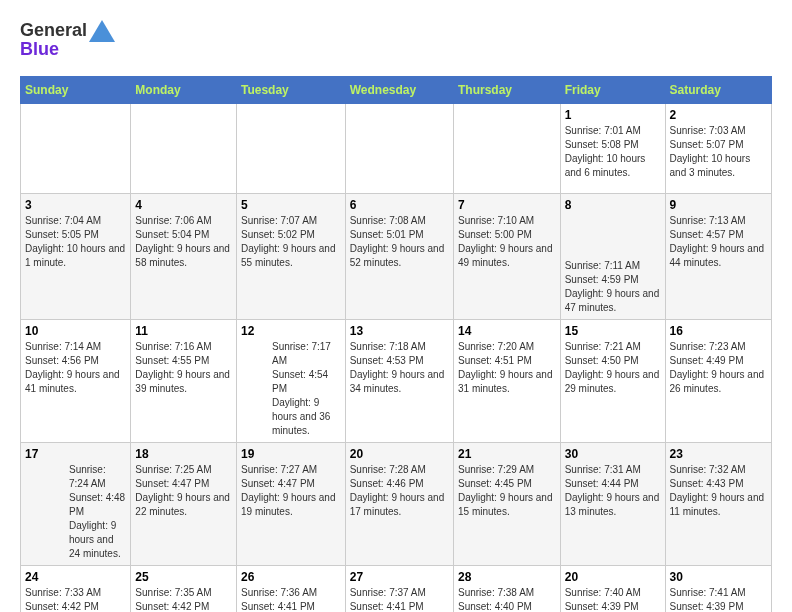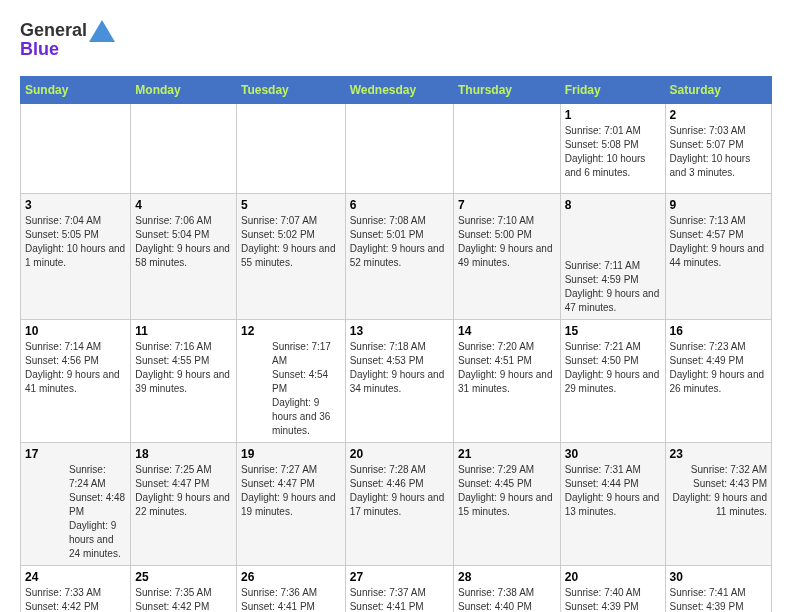--- a/index.html
+++ b/index.html
@@ -246,21 +246,21 @@
 Daylight: 9 hours and 15 minutes.</div>
         </td>
         <td>
           <span class="day-num">30</span>
           <div class="day-info" style="white-space: pre-line;">Sunrise: 7:31 AM
 Sunset: 4:44 PM
 Daylight: 9 hours and 13 minutes.</div>
         </td>
         <td>
           <span class="day-num">23</span>
-          <div class="day-info" style="white-space: pre-line; text-align: right;">Sunrise: 7:32 AM
+          <div class="day-info" style="white-space: pre-line;">Sunrise: 7:32 AM
 Sunset: 4:43 PM
 Daylight: 9 hours and 11 minutes.</div>
         </td>
       </tr>
       <tr>
         <td>
           <span class="day-num">24</span>
           <div class="day-info" style="white-space: pre-line;">Sunrise: 7:33 AM
 Sunset: 4:42 PM
 Daylight: 9 hours and 9 minutes.</div>

